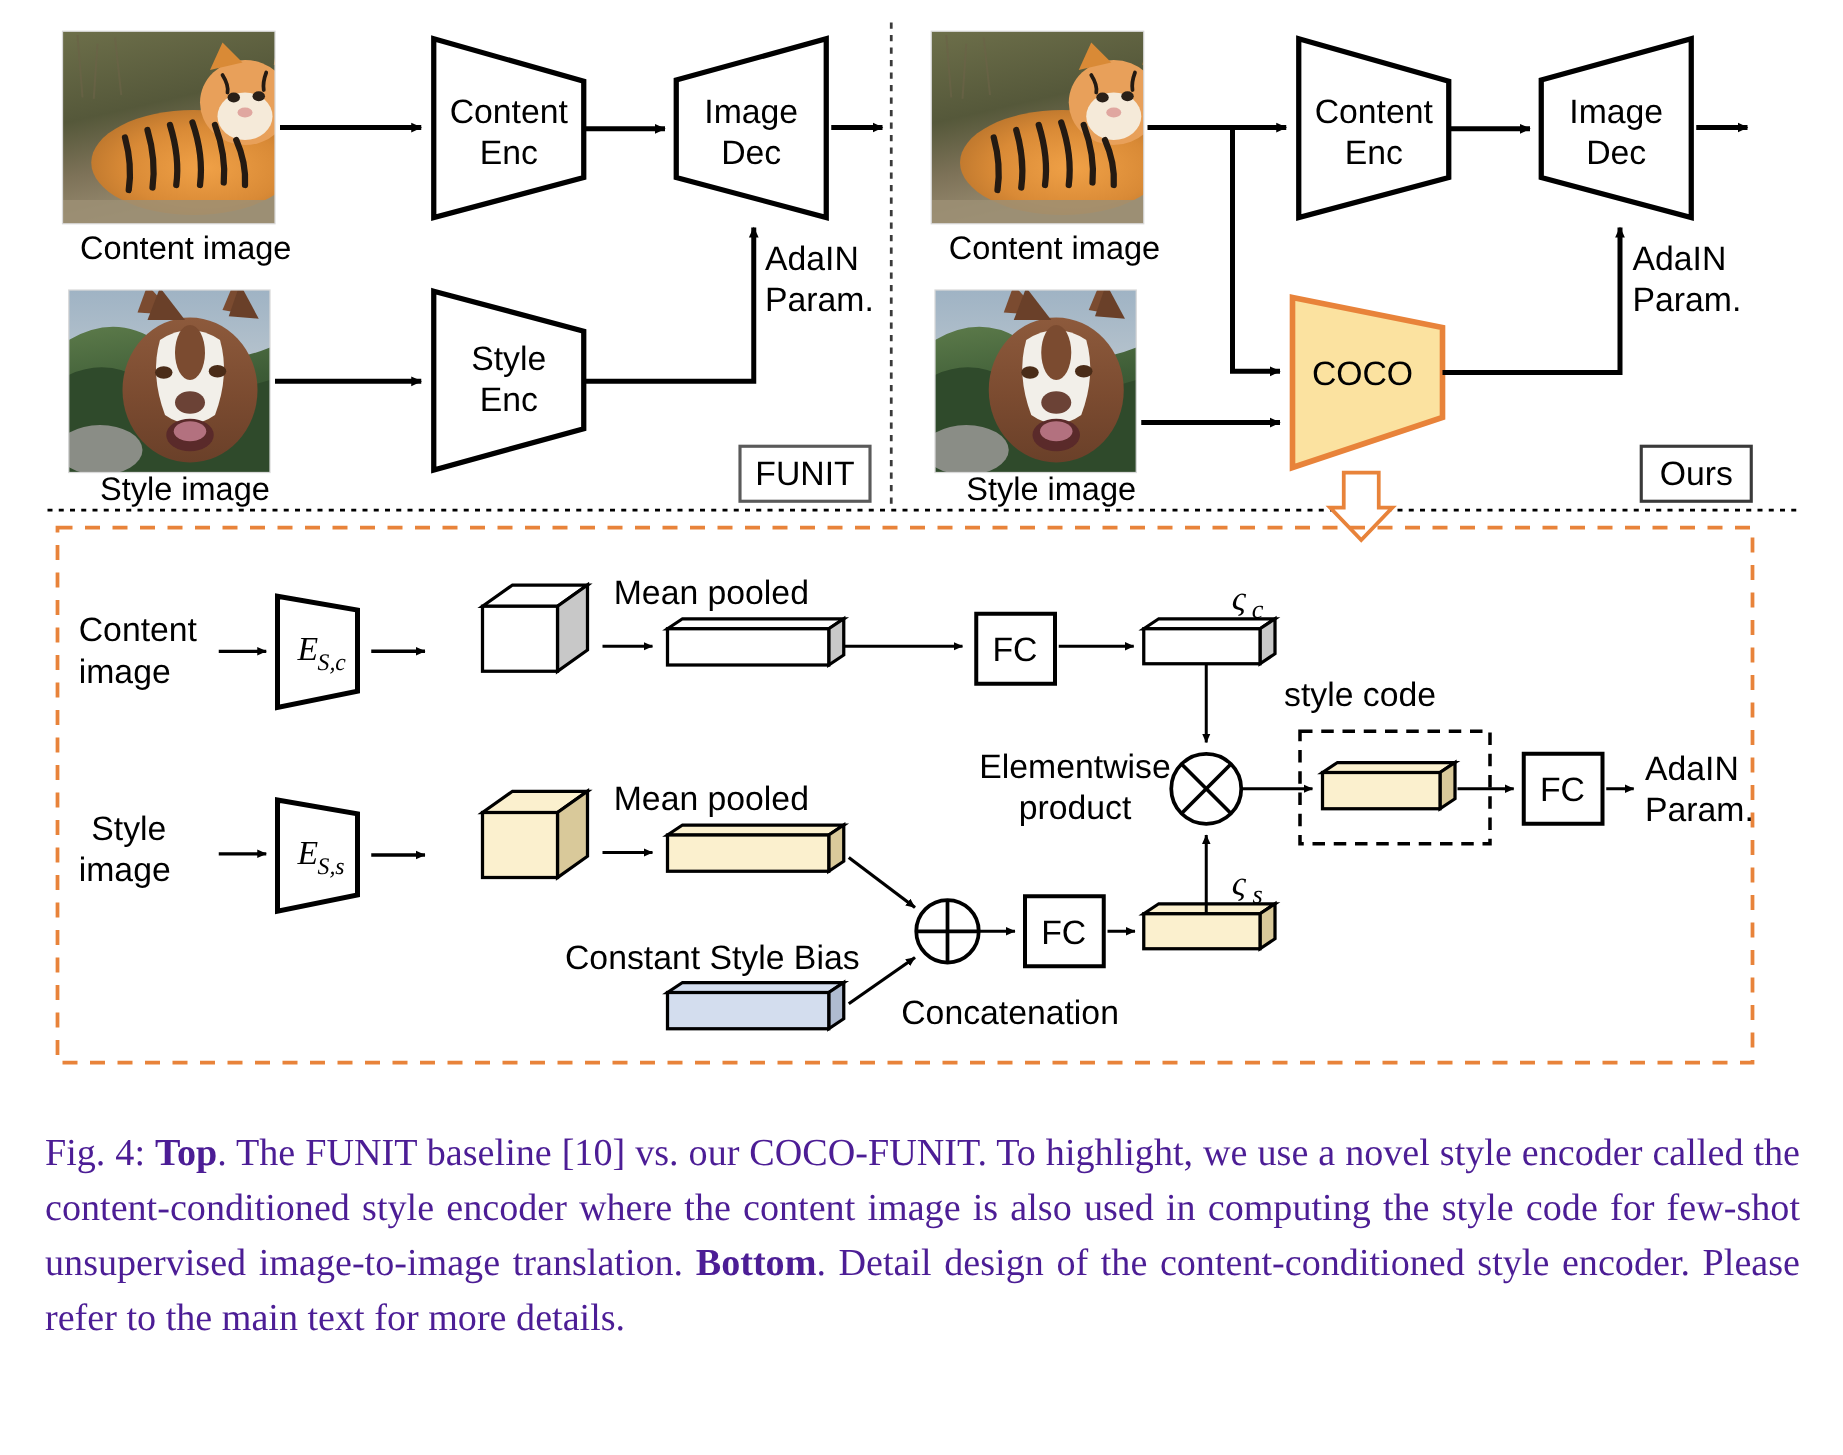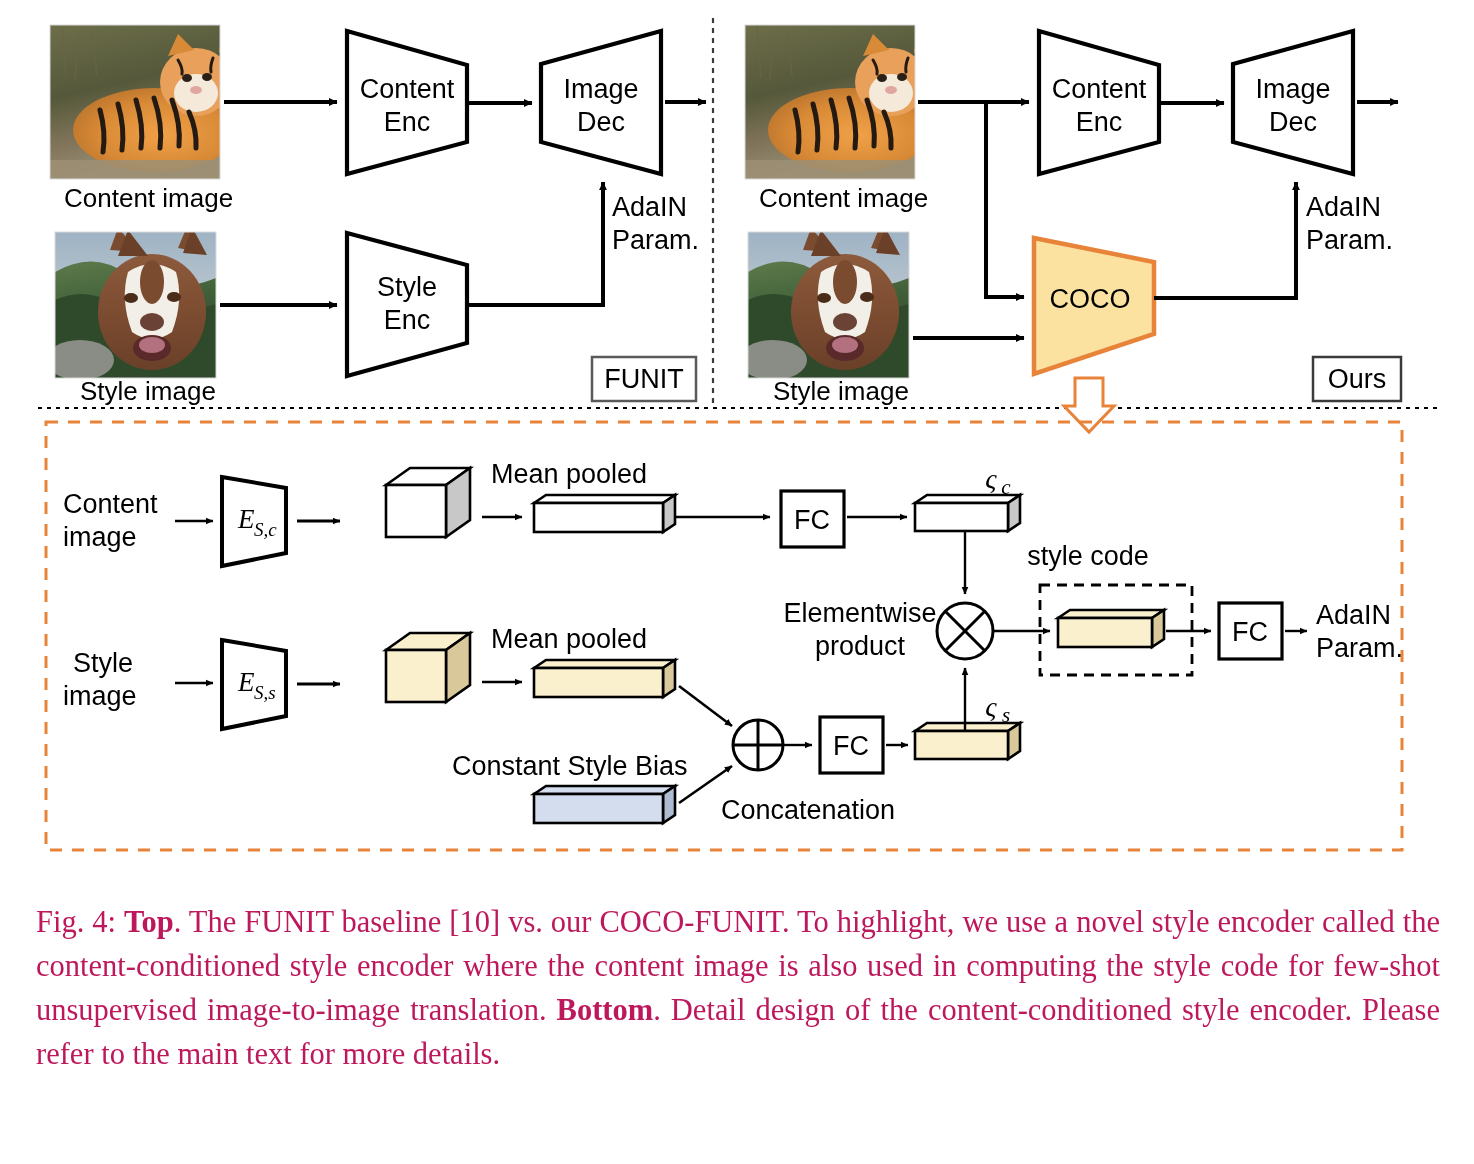--- a/index.html
+++ b/index.html
@@ -21,21 +21,21 @@
     height: 888px;
   }
   .cap {
     position: absolute;
     left: 36px;
     top: 900px;
     width: 1404px;
     font-family: "Liberation Serif", serif;
     font-size: 30.5px;
     line-height: 44px;
-    color: #be185d;
+    color: #4c1d95;
     text-align: justify;
     text-justify: inter-word;
   }
   .cap b { font-weight: bold; }
   svg { display: block; }
   text { font-family: "Liberation Sans", sans-serif; fill: #000; }
   .tlabel { font-size: 27px; }
   .ilabel { font-size: 26px; }
   .mathlab { font-family: "Liberation Serif", serif; font-style: italic; }
 </style>

